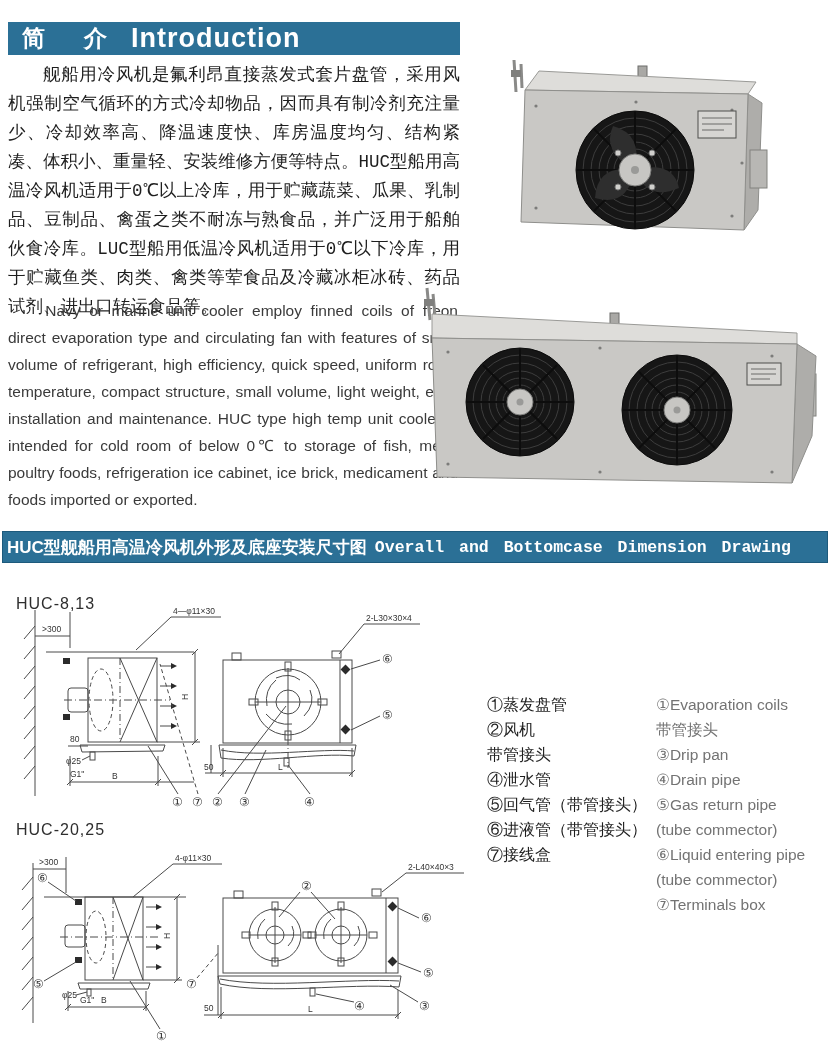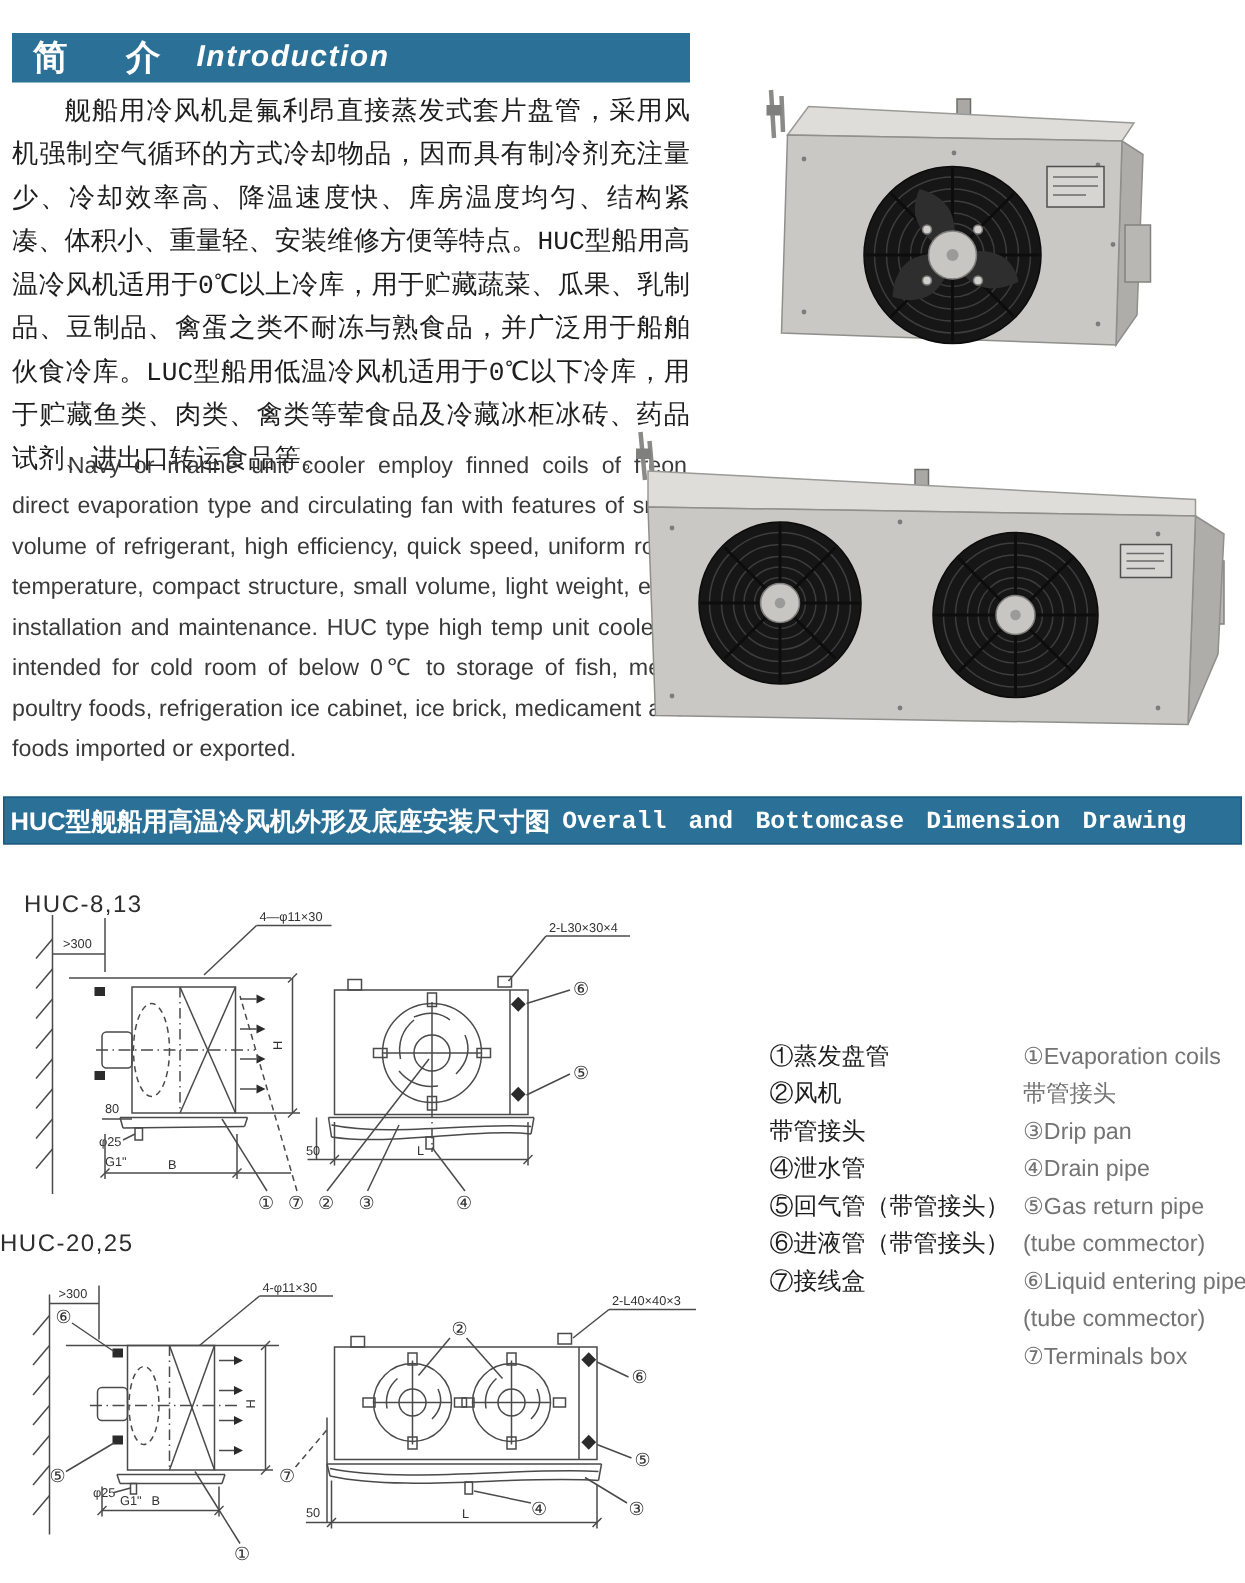--- a/index.html
+++ b/index.html
@@ -1,34 +1,34 @@
 <!DOCTYPE html>
 <html><head>
 <meta charset="utf-8">
 <style>
   html,body{margin:0;padding:0;background:#fff;}
   .page{position:relative;width:830px;height:1055px;background:#ffffff;overflow:hidden;
         font-family:"Liberation Sans", sans-serif;color:#222;border-radius:18px;}
   .bar{position:absolute;background:#2b7096;color:#fff;display:flex;align-items:center;box-sizing:border-box;}
   .bar1{left:8px;top:22px;width:452px;height:33px;padding-left:14px;gap:16px;}
   .bar1 .zh{font-size:23px;font-weight:bold;letter-spacing:8px;white-space:nowrap;}
-  .bar1 .en{font-size:20px;font-weight:bold;letter-spacing:1px;font-style:italic;}
+  .bar1 .en{font-size:27px;font-weight:bold;letter-spacing:1px;}
   .bar2{left:2px;top:531px;width:826px;height:32px;padding-left:4px;gap:8px;border:1px solid #1d5a7c;}
   .bar2 .zh{font-size:17px;font-weight:bold;white-space:nowrap;}
   .bar2 .en{font-size:16.5px;font-weight:bold;word-spacing:5px;white-space:nowrap;font-family:Liberation Mono, monospace;}
   .zh-para{position:absolute;left:8px;top:61px;width:452px;font-size:17.5px;line-height:29px;
            text-align:justify;text-indent:2em;color:#1e1e1e;font-family:Liberation Mono, monospace;}
   .en-para{position:absolute;left:8px;top:297px;width:450px;font-size:15.5px;line-height:27px;
            text-align:justify;text-indent:2.4em;color:#3a3a3a;}
   .model-label{position:absolute;font-size:16px;color:#2e2e2e;letter-spacing:1px;}
   .m1{left:16px;top:595px;}
-  .m2{left:0;top:821px;}
+  .m2{left:16px;top:821px;}
   .photo{position:absolute;}
   .drawing{position:absolute;}
-  .legend-col{position:absolute;white-space:nowrap;margin-left:26px;}
+  .legend-col{position:absolute;white-space:nowrap;}
   .legend-zh{left:487px;top:692px;font-size:16px;line-height:25px;color:#1e1e1e;}
   .legend-en{left:656px;top:692px;font-size:15.5px;line-height:25px;color:#737373;}
   .legend-col div{height:25px;}
   svg text{font-family:"Liberation Sans", sans-serif;fill:#333;}
   .dwg line,.dwg path,.dwg rect,.dwg circle,.dwg ellipse,.dwg polyline{stroke:#4a4a4a;fill:none;stroke-width:1;}
   .dwg .fillDark{fill:#2b2b2b;stroke:none;}
   .dwg .callout{font-size:12px;}
   .dwg .dim{font-size:8.5px;}
 </style>
 </head>

